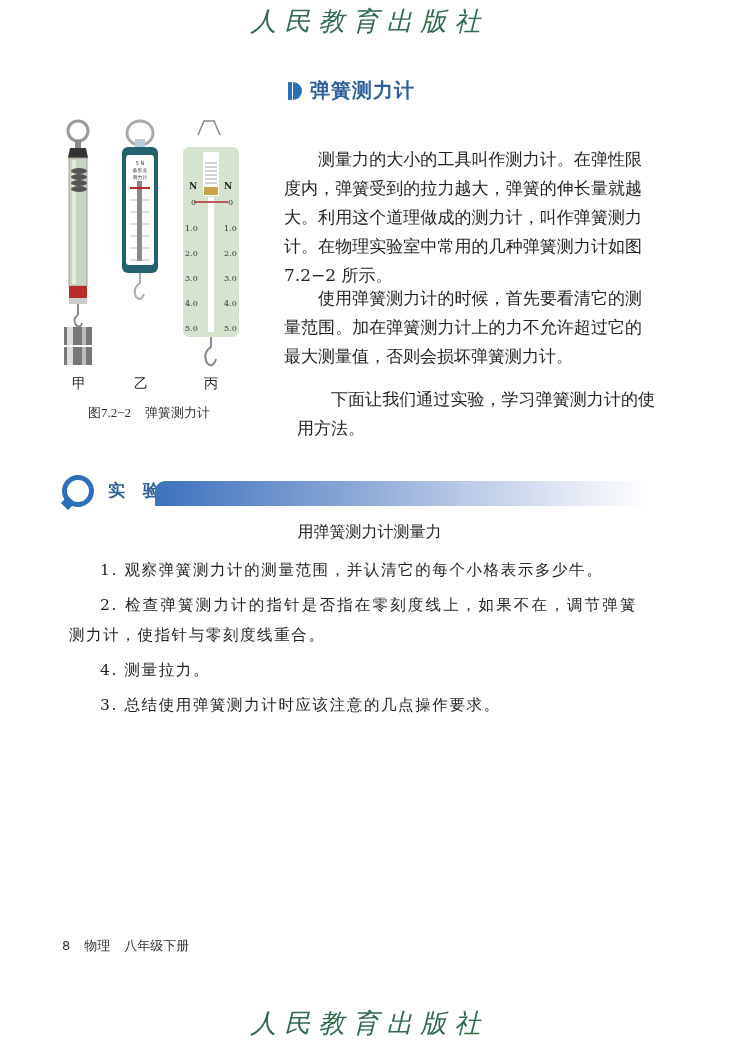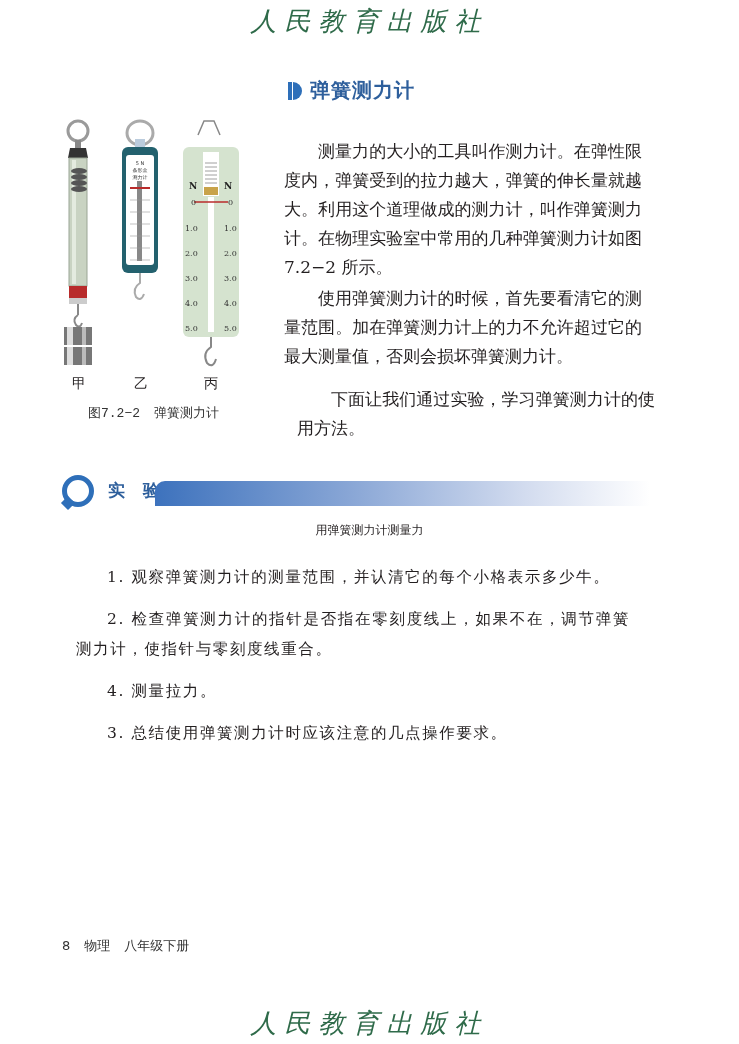--- a/index.html
+++ b/index.html
@@ -16,50 +16,50 @@
   .logo.bottom { top:1006px; }
   .section-title { left:288px; top:77px; display:flex; align-items:center; gap:8px; }
   .section-title .mark {
     width:14px; height:18px; position:relative;
   }
   .section-title .mark .bar { position:absolute; left:0; top:0; width:4px; height:18px; background:#2e6fb9; }
   .section-title .mark .half { position:absolute; left:5px; top:0; width:9px; height:18px; background:#2e6fb9; border-radius:0 9px 9px 0; }
   .section-title .text { font-family:"DejaVu Sans",sans-serif; font-size:20px; font-weight:bold; color:#2e5f9c; letter-spacing:1px; }
 
   .para { font-size:17px; line-height:29px; text-align:justify; }
-  .p1 { left:284px; top:137px; width:358px; }
+  .p1 { left:284px; top:145px; width:358px; }
   .p2 { left:284px; top:284px; width:358px; }
   .p3 { left:284px; top:372px; width:358px; }
   .indent { text-indent:2em; }
 
   
   .figure { left:58px; top:115px; width:200px; height:310px; }
   .label { font-size:14px; color:#231f20; }
-  .caption { left:88px; top:404px; font-size:13px; color:#333; font-family:Liberation Mono, monospace; }
+  .caption { left:88px; top:404px; font-size:13px; color:#333; font-family:Liberation Serif, serif; }
   .caption span { margin-right:14px; }
 
   
   .exp-banner { left:60px; top:473px; width:590px; height:40px; }
   .exp-icon {
     position:absolute; left:2px; top:2px; width:32px; height:32px; border-radius:50%;
     border:5px solid #2e6fb9; box-sizing:border-box; background:#fff;
   }
   .exp-icon::after {
     content:""; position:absolute; left:-4px; bottom:-6px; width:10px; height:10px; background:#2e6fb9; transform:rotate(45deg);
   }
   .exp-label { position:absolute; left:48px; top:6px; font-family:"DejaVu Sans",sans-serif; font-weight:bold; font-size:17px; color:#2e5f9c; letter-spacing:6px; }
   .exp-bar {
     position:absolute; left:95px; top:8px; width:495px; height:25px;
     background:linear-gradient(to right,#3d72bd 0%,#8aa7d6 40%,#d3dcef 75%,#ffffff 100%);
     border-radius:10px 0 0 0;
   }
-  .exp-title { left:0; width:739px; top:522px; text-align:center; font-family:"DejaVu Sans",sans-serif; font-size:12px; color:#231f20; }
+  .exp-title { left:0; width:739px; top:522px; text-align:center; font-family:"DejaVu Sans",sans-serif; font-size:16px; color:#231f20; }
 
   .steps { left:64px; top:550px; width:578px; }
-  .steps p { margin:12px; font-size:15.5px; line-height:30px; letter-spacing:1.6px; text-align:justify; }
+  .steps p { margin:5px; font-size:15.5px; line-height:30px; letter-spacing:1.6px; text-align:justify; }
   .blank { display:inline-block; width:50px; border-bottom:1.5px solid #231f20; height:14px; vertical-align:baseline; margin:0 2px; }
   .var { font-style:italic; }
   sub { font-size:10px; }
 
   .footer { left:62px; top:937px; font-family:"DejaVu Sans",sans-serif; font-size:13px; color:#333; }
   .footer span { margin-right:14px; }
 </style>
 </head>
 <body>
 

